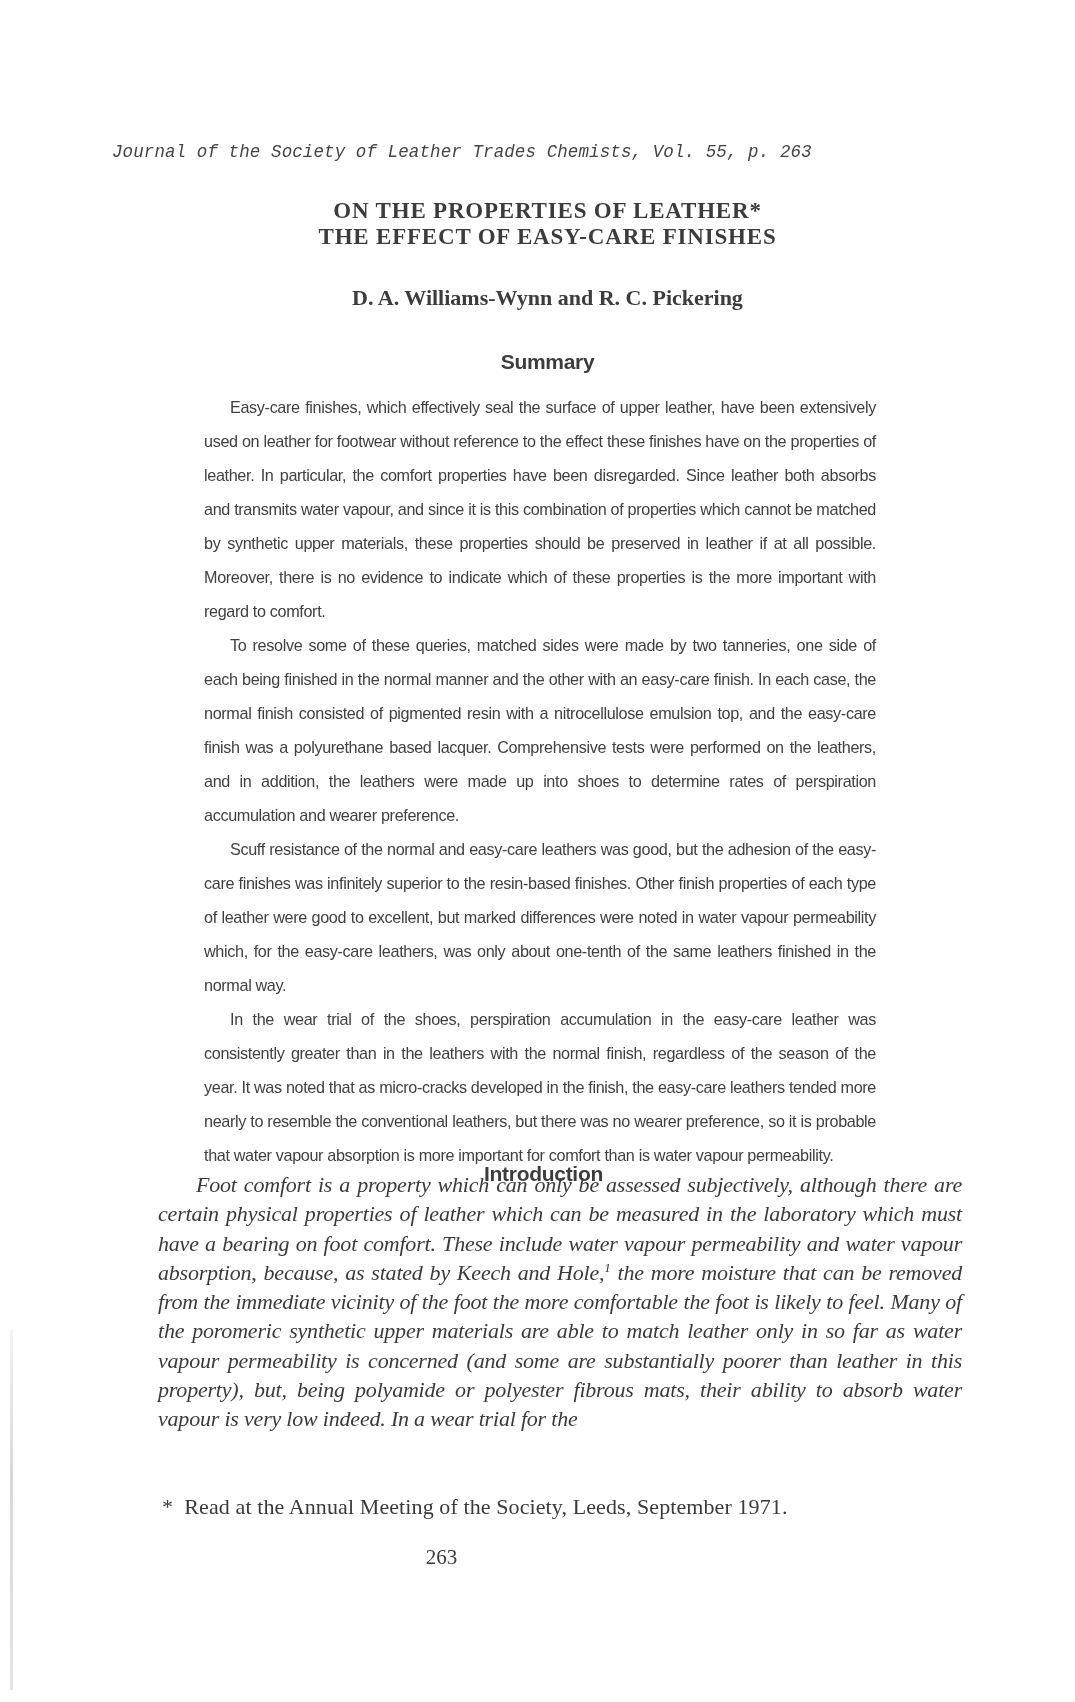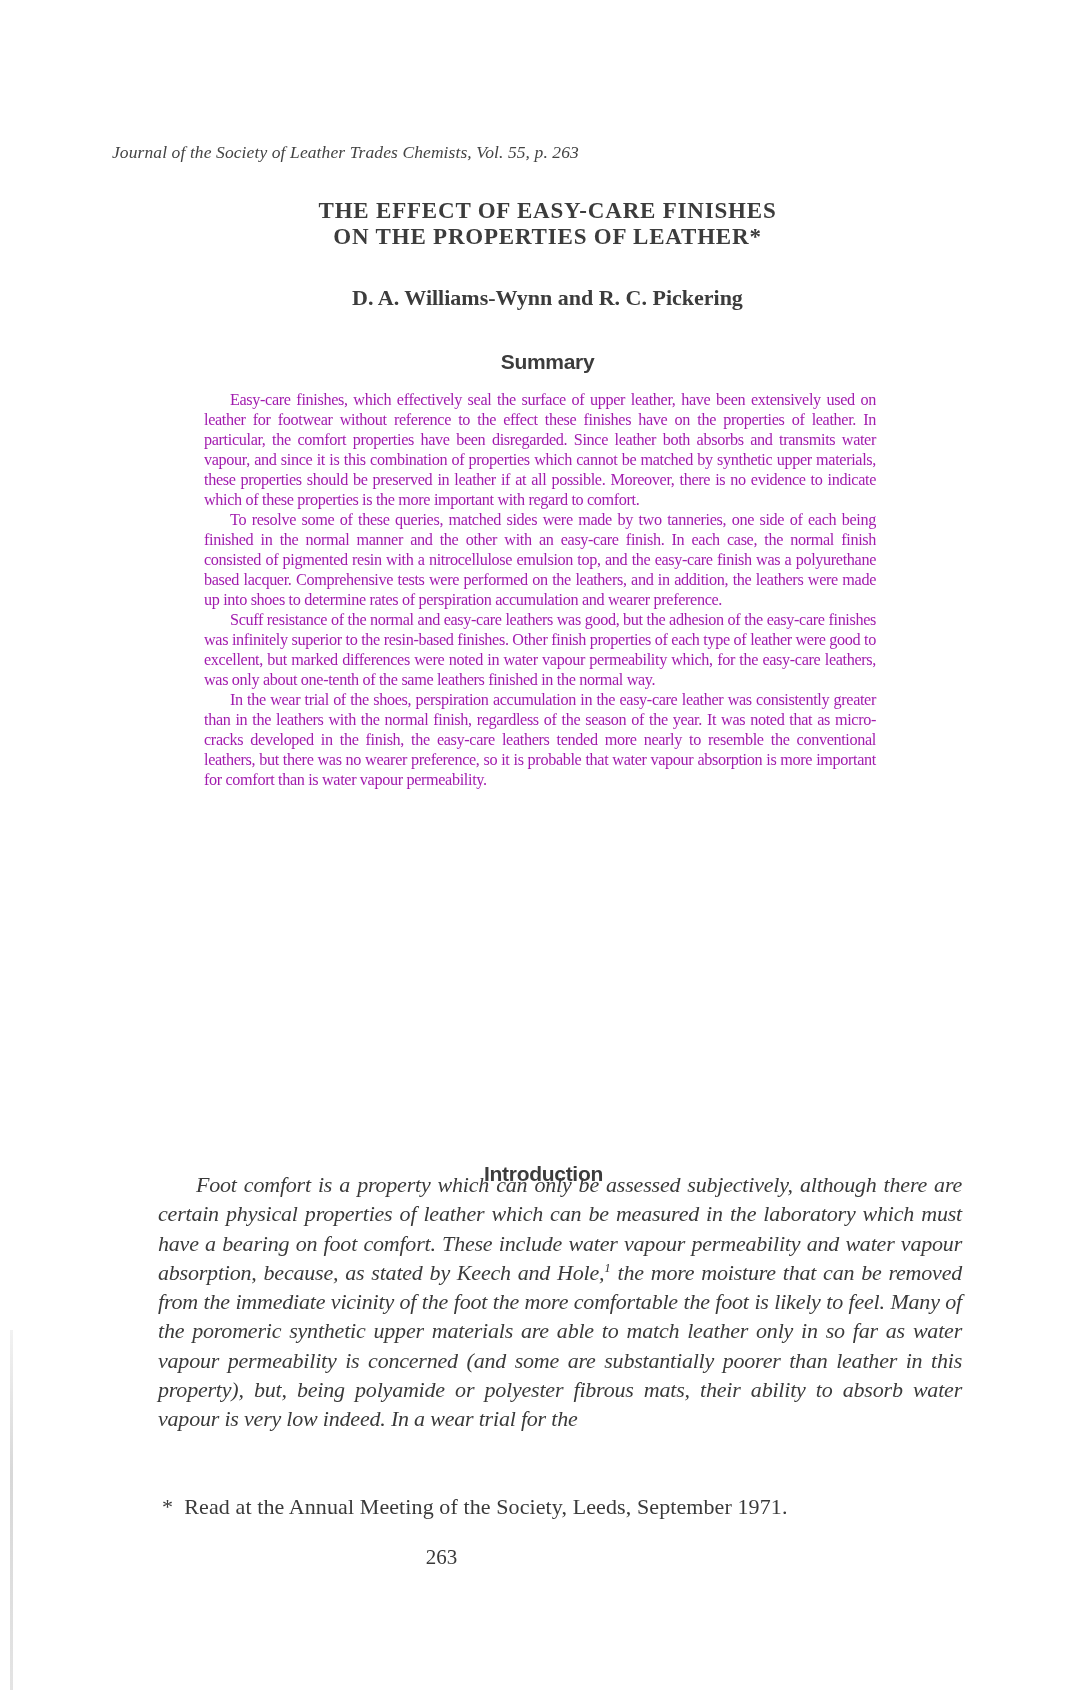--- a/index.html
+++ b/index.html
@@ -25,20 +25,21 @@
     }
     .running-head {
       position: absolute;
       left: 112px;
       top: 142px;
       font-style: italic;
       font-size: 17.5px;
       color: #444;
       letter-spacing: 0.1px;
       white-space: nowrap;
+      font-family: Liberation Mono, monospace;
     }
     .title {
       position: absolute;
       left: 0;
       width: 1075px;
       top: 198px;
       text-align: center;
       font-weight: bold;
       font-size: 23px;
       line-height: 26px;
@@ -73,25 +74,25 @@
       font-family: "Liberation Sans Narrow", "Liberation Sans", sans-serif;
       letter-spacing: -0.3px;
     }
     .summary-heading { top: 350px; }
     .intro-heading { top: 1162px; padding-left: 12px; }
     .summary {
       position: absolute;
       left: 204px;
       top: 390px;
       width: 672px;
-      font-family: Liberation Serif, serif;
+      font-family: Liberation Sans, sans-serif;
       font-size: 16.2px;
-      line-height: 20px;
+      line-height: 34px;
       text-align: justify;
-      color: #a21caf;
+      color: #404040;
       letter-spacing: -0.35px;
     }
     .summary p {
       margin: 0;
       text-indent: 26px;
     }
     .intro {
       position: absolute;
       left: 158px;
       top: 1170px;
@@ -134,22 +135,22 @@
     }
   </style>
 </head>
 <body>
 
 <div class="scan-edge"></div>
 
 <div class="running-head">Journal of the Society of Leather Trades Chemists, Vol. 55, p. 263</div>
 
 <div class="title">
+  <div>ON THE PROPERTIES OF LEATHER*</div>
   <div>THE EFFECT OF EASY-CARE FINISHES</div>
-  <div>ON THE PROPERTIES OF LEATHER*</div>
 </div>
 
 <div class="authors">D. A. Williams-Wynn and R. C. Pickering</div>
 
 <div class="section-heading summary-heading">Summary</div>
 
 <div class="summary">
   <p>Easy-care finishes, which effectively seal the surface of upper leather, have been extensively used on leather for footwear without reference to the effect these finishes have on the properties of leather. In particular, the comfort properties have been disregarded. Since leather both absorbs and transmits water vapour, and since it is this combination of properties which cannot be matched by synthetic upper materials, these properties should be preserved in leather if at all possible. Moreover, there is no evidence to indicate which of these properties is the more important with regard to comfort.</p>
   <p>To resolve some of these queries, matched sides were made by two tanneries, one side of each being finished in the normal manner and the other with an easy-care finish. In each case, the normal finish consisted of pigmented resin with a nitrocellulose emulsion top, and the easy-care finish was a polyurethane based lacquer. Comprehensive tests were performed on the leathers, and in addition, the leathers were made up into shoes to determine rates of perspiration accumulation and wearer preference.</p>
   <p>Scuff resistance of the normal and easy-care leathers was good, but the adhesion of the easy-care finishes was infinitely superior to the resin-based finishes. Other finish properties of each type of leather were good to excellent, but marked differences were noted in water vapour permeability which, for the easy-care leathers, was only about one-tenth of the same leathers finished in the normal way.</p>

